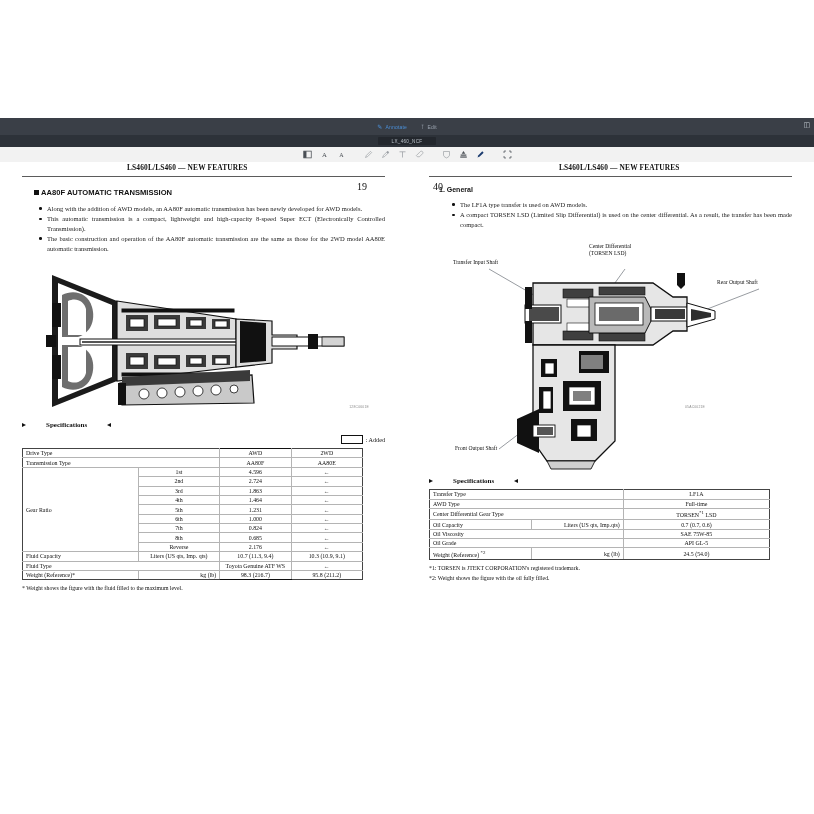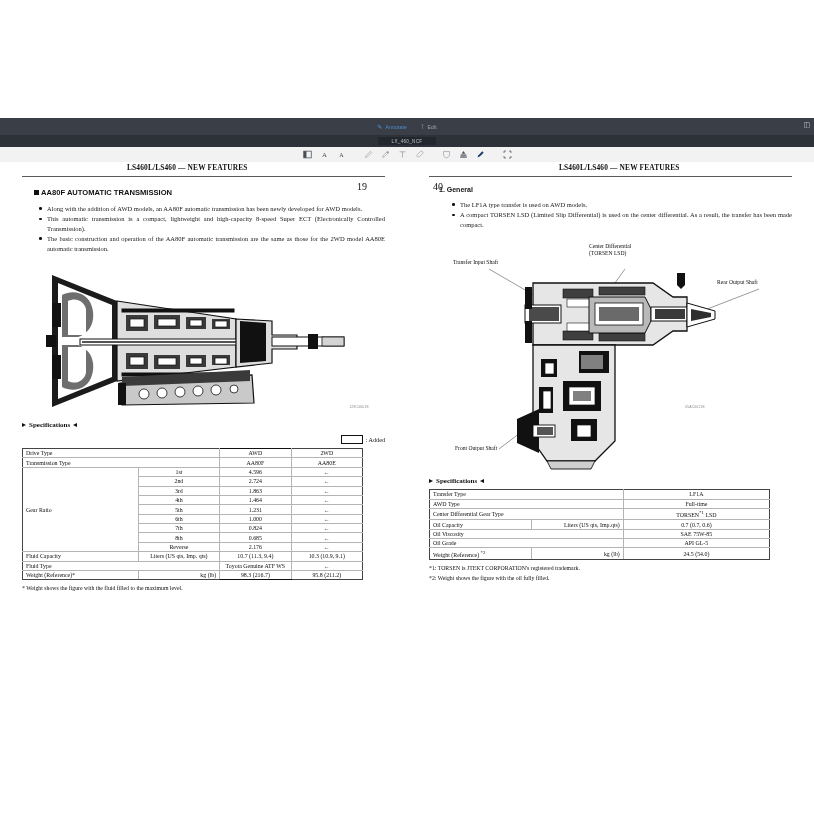--- a/index.html
+++ b/index.html
@@ -157,21 +157,21 @@
     content: "";
     position: absolute; left: 1px; top: 3.2px;
     width: 2.6px; height: 2.6px; border-radius: 50%;
     background: #111;
   }
   ul.bullets li.justify { text-align: justify; }
 
   .spec-head {
     font-family: "Liberation Serif", serif;
     font-size: 7px; font-weight: bold; color: #111;
-    display: flex; align-items: center; gap: 3px;
+    display: flex; align-items: center; gap: 20px;
     margin-top: 8px;
   }
   .tri-r { width:0;height:0;border-left:4px solid #111;border-top:2.6px solid transparent;border-bottom:2.6px solid transparent; }
   .tri-l { width:0;height:0;border-right:4px solid #111;border-top:2.6px solid transparent;border-bottom:2.6px solid transparent; }
 
   .added-key {
     display: flex; align-items: center; justify-content: flex-end;
     gap: 3px; margin-top: 6px; margin-right: 22px;
     font-family: "Liberation Serif", serif;
     font-size: 6.2px; color: #111;

